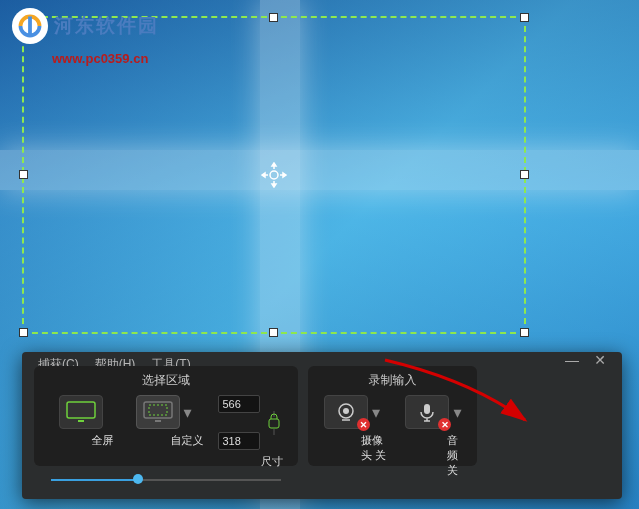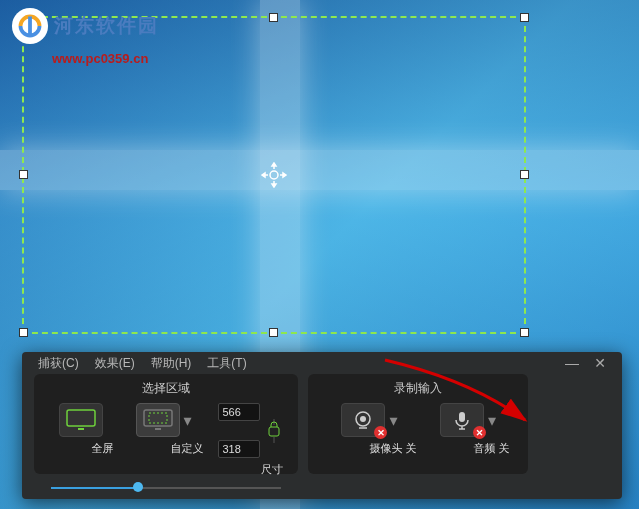--- a/index.html
+++ b/index.html
@@ -64,35 +64,35 @@
 }
 .crosshair svg { width: 26px; height: 26px; }
 
 .panel {
   position: absolute; left: 22px; top: 352px; width: 600px; height: 147px;
   background: #2b2d2e; border-radius: 4px;
   box-shadow: 0 4px 20px rgba(0,0,0,.6);
   z-index: 5; color: #ddd;
 }
 .menubar {
-  display: flex; align-items: center; height: 14px; padding: 11px 8px;
+  display: flex; height: 14px; padding: 0 8px;
   font-size: 12px; color: #b8b8b8;
 }
 .menubar .mi { padding: 4px 8px; cursor: default; }
 .menubar .spacer { flex: 1; }
 .winbtn { width: 28px; text-align: center; font-size: 14px; color: #aaa; }
 
 .body-row { display: flex; gap: 10px; padding: 0 12px 12px; height: 112px; }
 .group {
   background: #1f1f1f; border-radius: 6px; flex: 0 0 auto;
   display: flex; flex-direction: column; align-items: center;
   padding: 6px 10px 0;
 }
 .group.left { width: 264px; }
-.group.right { width: 220px; }
+.group.right { width: 169px; }
 .group-title { font-size: 12px; color: #ccc; margin-bottom: 6px; }
 
 .controls { display: flex; align-items: flex-start; gap: 14px; }
 .ctrl { display: flex; flex-direction: column; align-items: center; gap: 4px; }
 .ctrl-label { font-size: 11px; color: #ddd; margin-left: 43px; }
 .ibtn { width: 44px; height: 34px; border-radius: 4px; display: flex; align-items: center; justify-content: center; }
 .ibtn.monitor { background: #333; border: 1px solid #444; }
 .ibtn.monitor.custom { background: #3c3c3c; border: 1px solid #555; }
 .ibtn.dark { background: #333; border: 1px solid #444; position: relative; }
 .chev { width: 16px; height: 34px; display: flex; align-items: center; justify-content: center; color: #888; }
@@ -170,21 +170,20 @@
           <path d="M13 1v6M13 19v6M1 13h6M19 13h6"></path>
           <path d="M13 1l-2 3h4zM13 25l-2-3h4zM1 13l3-2v4zM25 13l-3-2v4z" fill="#fff"></path>
         </g>
       </svg>
   </div>
 </div>
 
 <div class="panel">
   <div class="menubar">
     <div class="mi">捕获(C)</div>
-    <div class="mi">效果(E)</div>
     <div class="mi">帮助(H)</div>
     <div class="mi">工具(T)</div>
     <div class="spacer"></div>
     <div class="winbtn">—</div>
     <div class="winbtn">✕</div>
   </div>
 
   <div class="body-row">
     <div class="group left">
       <div class="group-title">选择区域</div>

